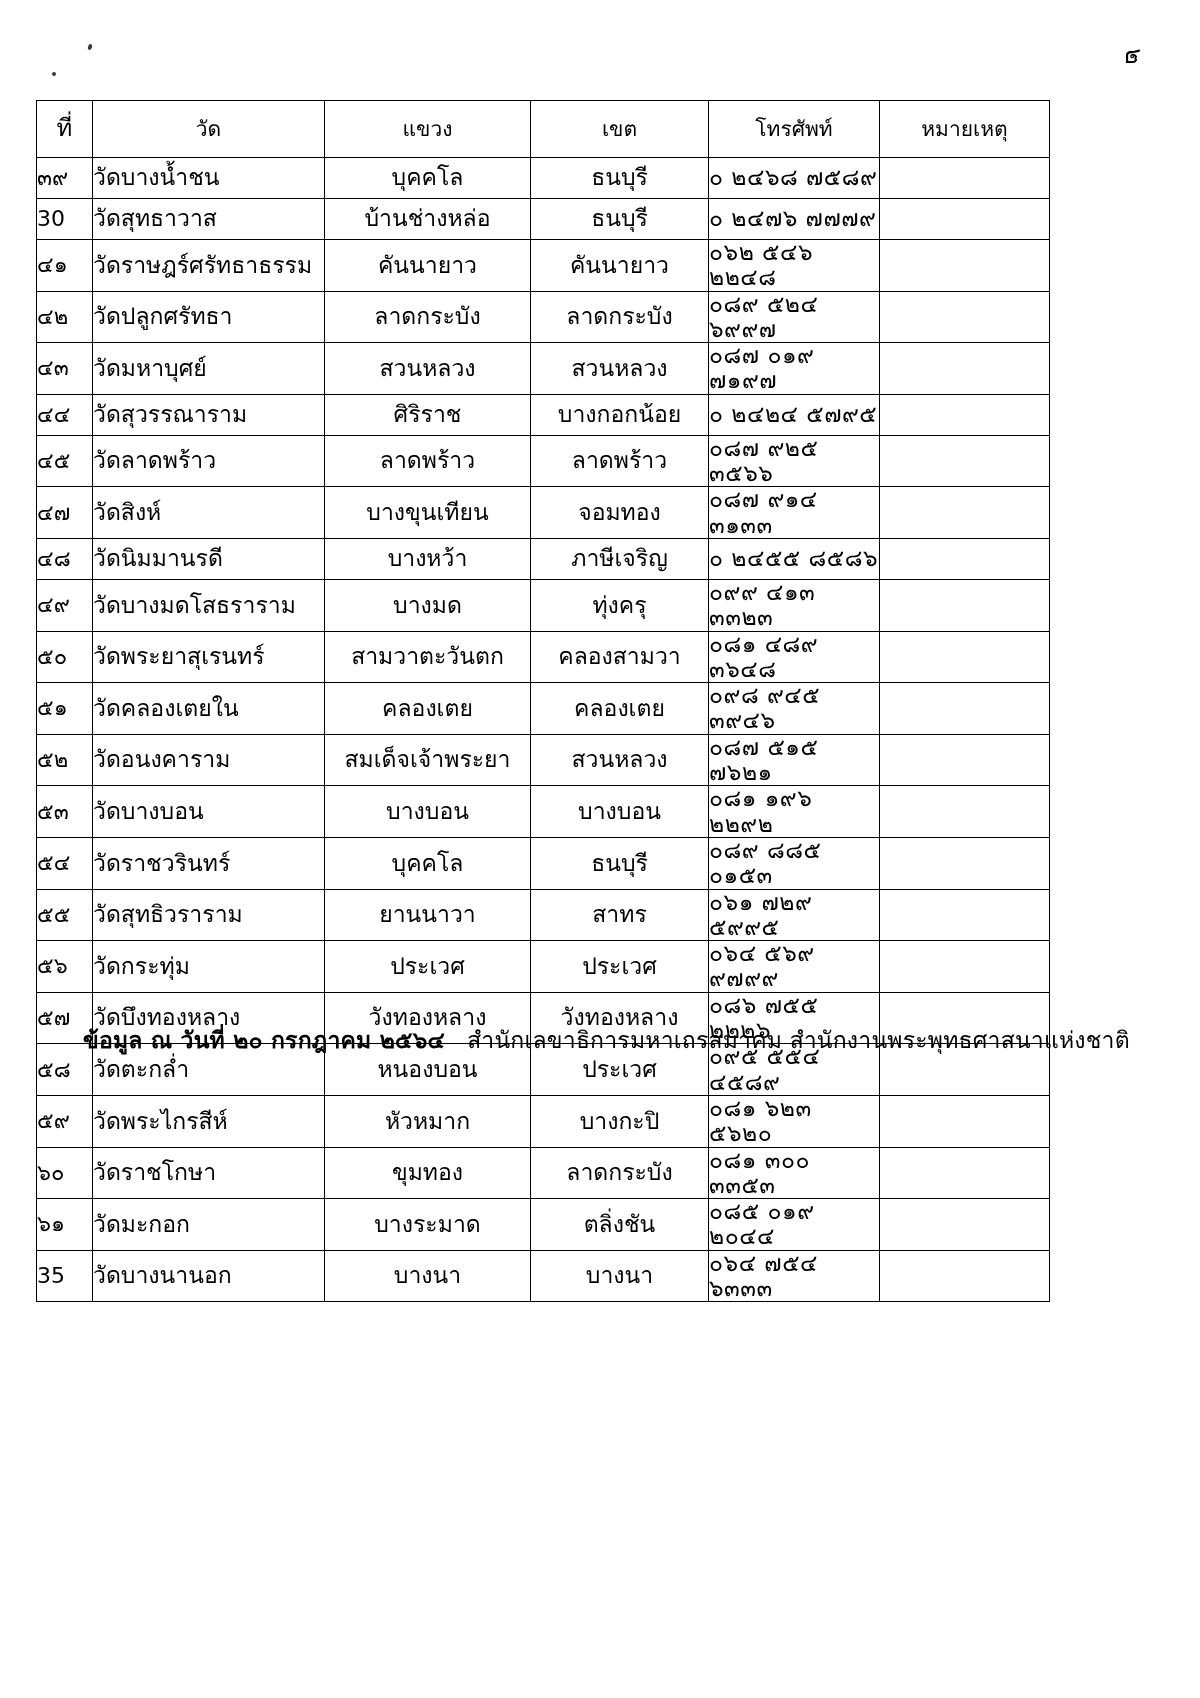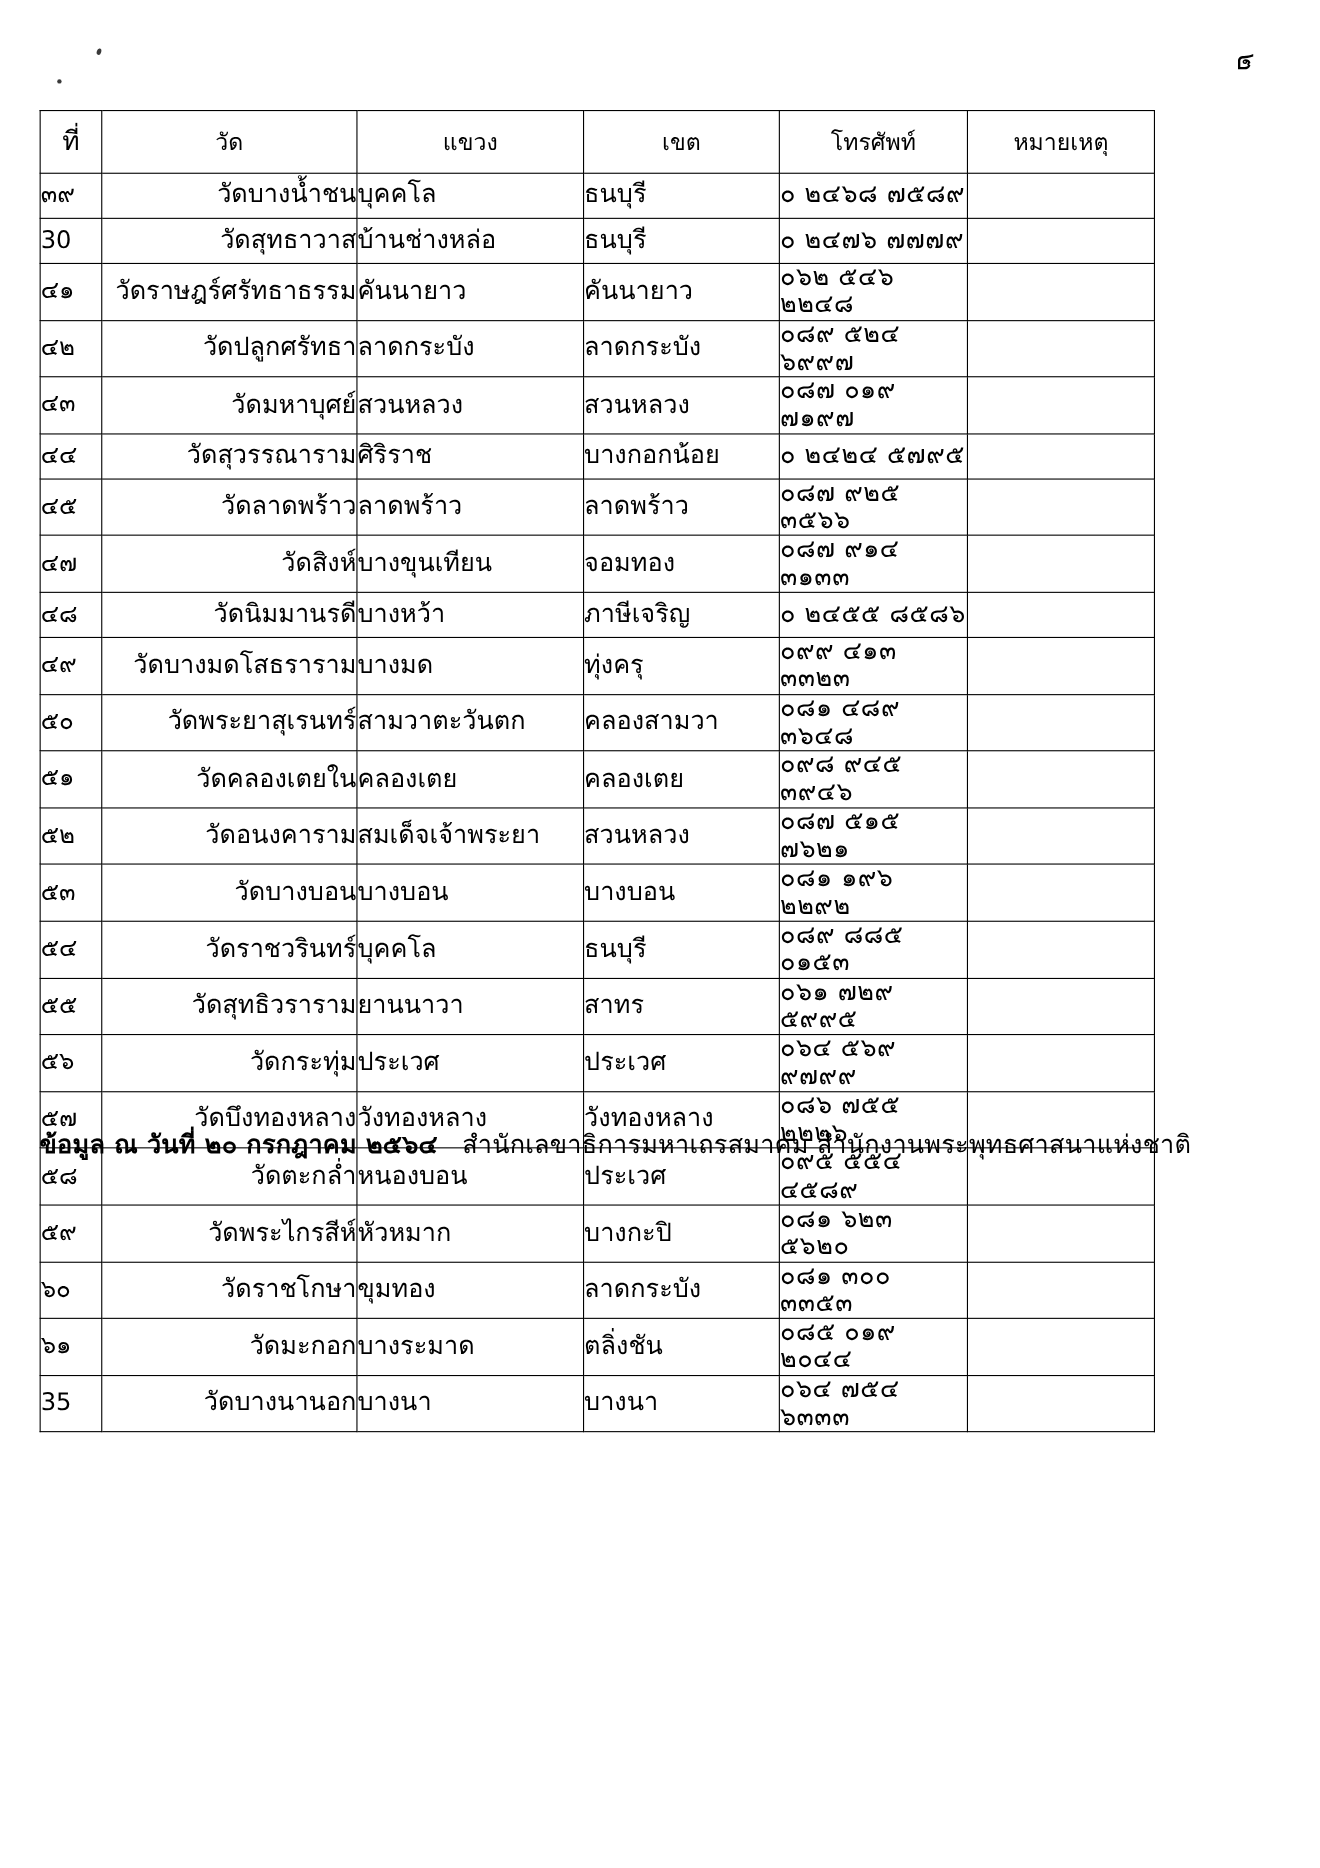--- a/index.html
+++ b/index.html
@@ -88,26 +88,27 @@
     font-size: 23px;
     line-height: 1.1;
   }
 
   td.cell-no {
     text-align: left;
     font-size: 22px;
   }
 
   td.cell-temple {
-    text-align: right;
+    text-align: left;
     padding-left: 8px;
   }
 
   td.cell-subdistrict,
   td.cell-district {
+    text-align: center;
   }
 
   td.cell-phone {
     text-align: left;
     padding-left: 9px;
     letter-spacing: 0.5px;
   }
 
   td.cell-note {
     text-align: center;
@@ -118,20 +119,21 @@
     left: 36px;
     top: 1022px;
     font-size: 23px;
     font-weight: bold;
     white-space: nowrap;
     letter-spacing: 0.2px;
   }
 
   .footnote .fn-date {
     font-weight: bold;
+    padding-left: 47px;
   }
   .footnote .fn-org {
     font-weight: normal;
     margin-left: 14px;
   }
 </style>
 </head>
 <body>
 
 <div class="page">

